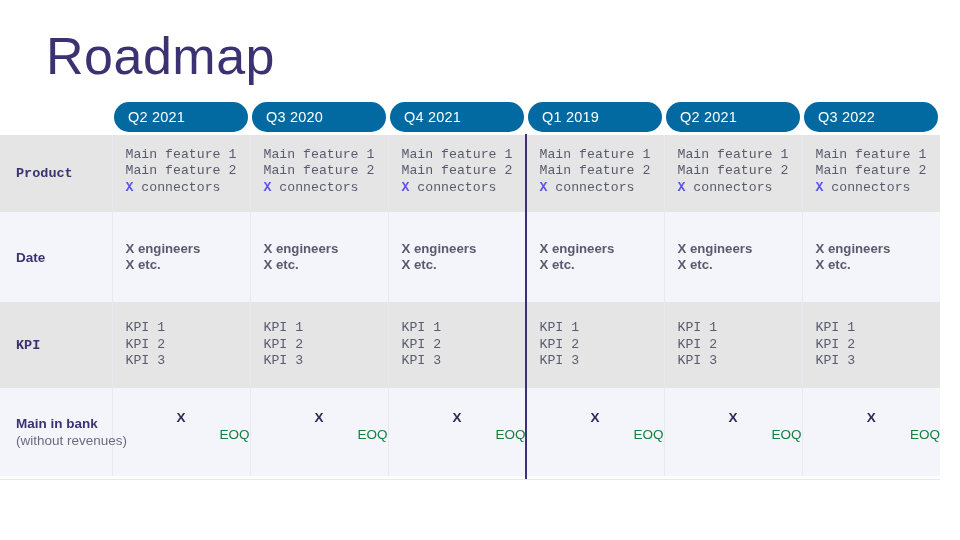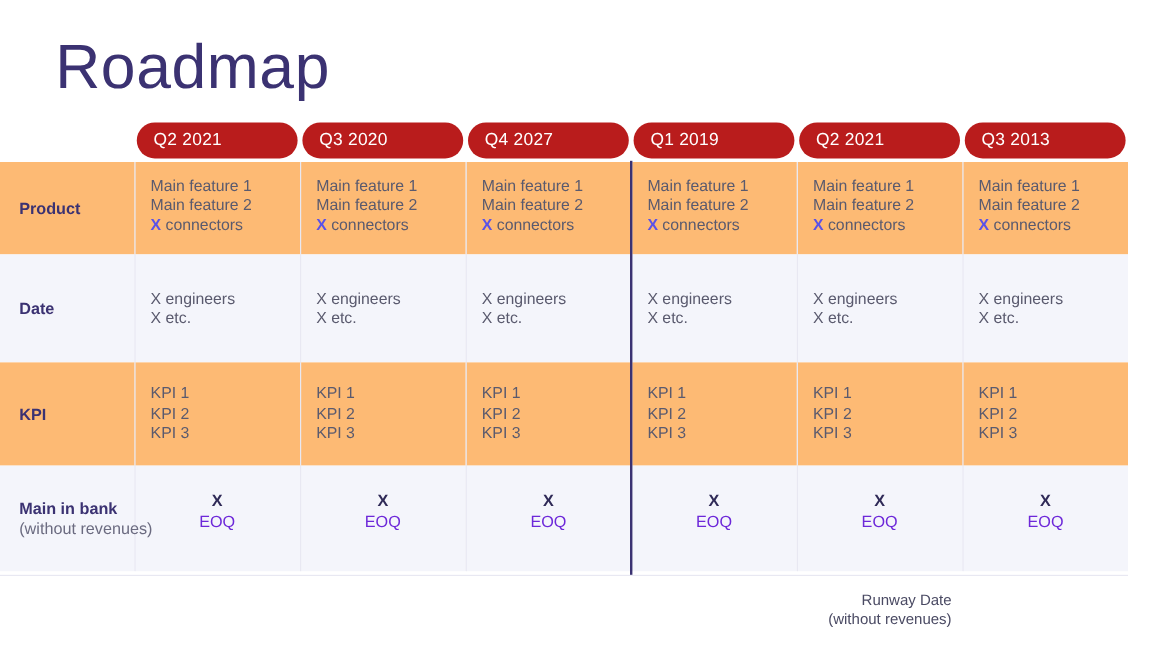--- a/index.html
+++ b/index.html
@@ -56,21 +56,21 @@
 
   
   .hdr-row th { height: 36px; padding: 0; }
   .hdr-spacer { background: transparent; }
   .pill-cell { padding: 0 2px 0 2px !important; }
   .pill {
     display: block;
     height: 30px;
     line-height: 30px;
     border-radius: 15px;
-    background: #b91c1c;
+    background: #0369a1;
     color: #ffffff;
     font-size: 14.5px;
     font-weight: 400;
     text-align: left;
     padding-left: 14px;
     box-sizing: border-box;
     letter-spacing: 0.2px;
     white-space: nowrap;
     overflow: hidden;
   }
@@ -82,25 +82,25 @@
     line-height: 16.5px;
     color: #5a5a6e;
   }
   .body-row td.lbl {
     border-left: 0;
     margin-left: 14px;
   }
   .body-row td.cell {
     padding: 0 0 0 13px;
   }
-  .row-white td { background: #fdba74; }
+  .row-white td { background: #e5e5e5; font-family: Liberation Mono, monospace; }
   .row-tint  td { background: #f4f5fb; }
 
   .r-product td { height: 77px; }
-  .r-team    td { height: 90px; }
+  .r-team    td { height: 90px; font-weight: bold; }
   .r-kpi     td { height: 86px; }
   .r-cash    td { height: 88px; }
 
   
   td.lbl {
     padding-left: 16px;
     color: #3b3272;
     font-size: 13.5px;
     font-weight: bold;
     line-height: 17px;
@@ -125,23 +125,24 @@
   }
   .cash-x {
     display: block;
     font-weight: bold;
     color: #2f2a57;
     font-size: 13.5px;
     line-height: 17px;
   }
   .cash-eoq {
     display: block;
-    color: #6d28d9;
+    color: #15803d;
     font-size: 13.5px;
     line-height: 17px;
+    text-align: right;
   }
   
   .cash-inner { position: relative; top: -6px; }
   .stack-top  { position: relative; top: -2px; }
 
   
   .year-divider {
     position: absolute;
     left: 525px;
     top: 134px;
@@ -193,30 +194,30 @@
     <tbody>
         <tr class="hdr-row">
       <th class="hdr-spacer"></th>
       <th class="pill-cell">
         <span class="pill">Q2 2021</span>
       </th>
       <th class="pill-cell">
         <span class="pill">Q3 2020</span>
       </th>
       <th class="pill-cell">
-        <span class="pill">Q4 2027</span>
+        <span class="pill">Q4 2021</span>
       </th>
       <th class="pill-cell">
         <span class="pill">Q1 2019</span>
       </th>
       <th class="pill-cell">
         <span class="pill">Q2 2021</span>
       </th>
       <th class="pill-cell">
-        <span class="pill">Q3 2013</span>
+        <span class="pill">Q3 2022</span>
       </th>
     </tr>
 
     <tr class="body-row row-white r-product">
       <td class="lbl">Product</td>
       <td class="cell"><span class="stack-top">
         <span class="line">Main feature 1</span>
         <span class="line">Main feature 2</span>
         <span class="line"><b class="xmark">X</b><span> connectors</span></span>
       </span></td>
@@ -338,18 +339,14 @@
         <span class="cash-x">X</span>
         <span class="cash-eoq">EOQ</span>
       </span></td>
     </tr>
   </tbody>
     </table>
 
   <div class="table-bottom-rule"></div>
   <div class="year-divider"></div>
 
-  <div class="footer">
-    <span>Runway Date</span>
-    <span>(without revenues)</span>
-  </div>
 
 </div>
 
 </body></html>

